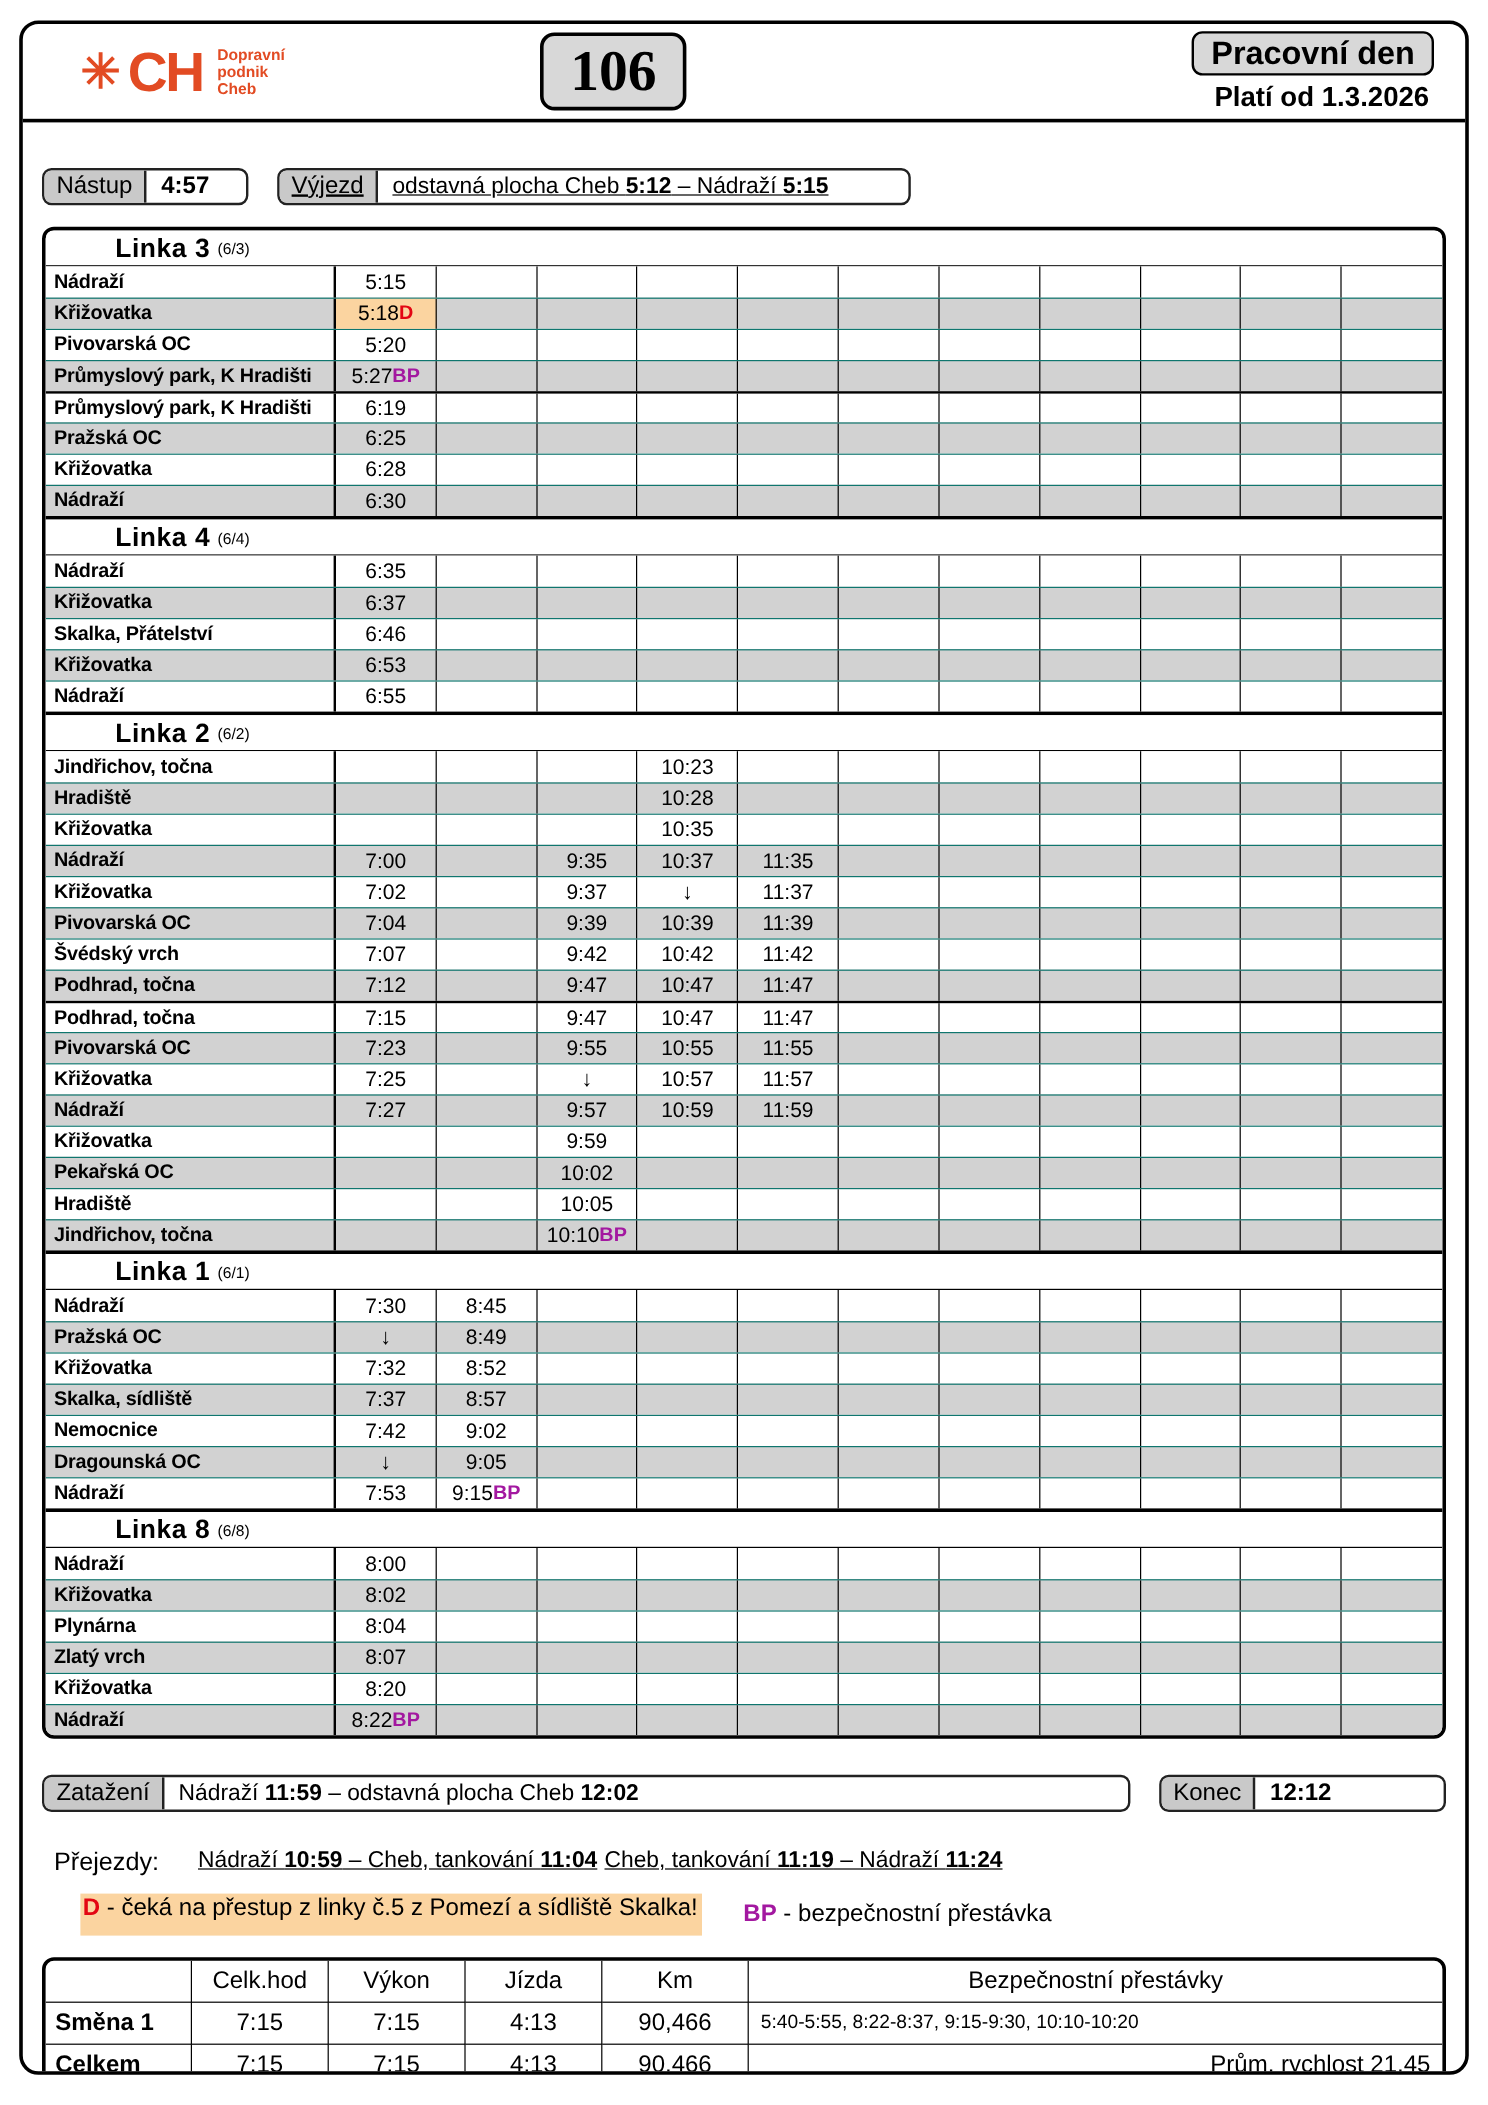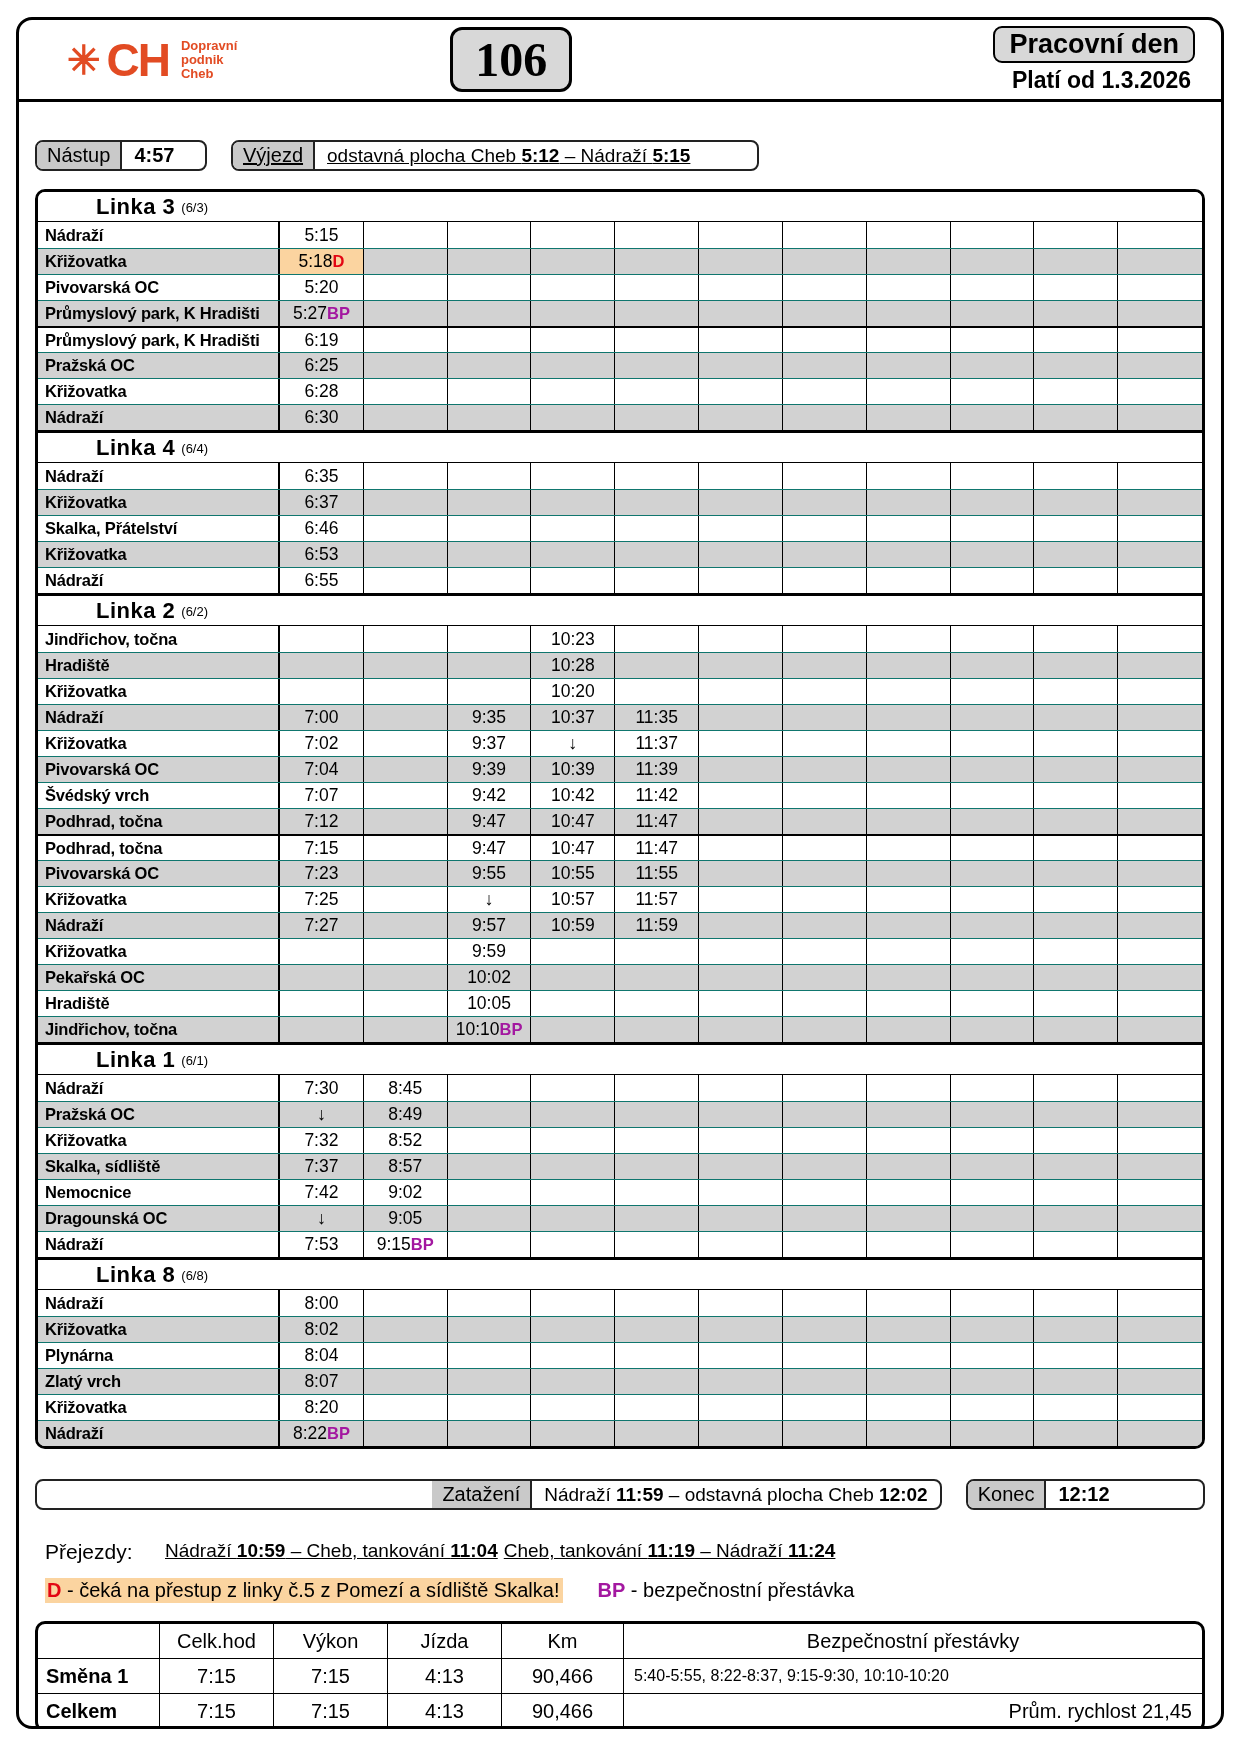--- a/index.html
+++ b/index.html
@@ -30,21 +30,21 @@
   .pillrow { display:flex; align-items:flex-start; margin-top:38px; gap:24px; }
   .pill { display:flex; align-items:stretch; border:2px solid #222; border-radius:8px; overflow:hidden; height:31px; background:#fff; }
   .pill .lab { background:var(--label-gray); border-right:2px solid #222; padding:2px 10px;
                font-size:20px; display:flex; align-items:center; white-space:nowrap; }
   .pill .val { padding:2px 12px; font-size:20px; font-weight:bold; display:flex; align-items:center; white-space:nowrap; }
   .pill .seg { padding:2px 12px; font-size:19px; display:flex; align-items:center; white-space:nowrap; }
   .seg span { white-space:pre; }
   .seg .b, .freeseg .b { font-weight:bold; }
   .w-nastup { width:172px; } .w-nastup .val { flex:1; }
   .w-vyjezd { width:528px;text-decoration:underline; }
-  .w-zatazeni { width:940px;justify-content:flex-end; }
+  .w-zatazeni { width:940px; }
   .w-konec { width:248px; margin-left:auto; } .w-konec .val { flex:1; }
 
   
   .timetable { margin-top:18px; border:3px solid #000; border-radius:10px; overflow:hidden; }
   .section + .section { border-top:3px solid #000; }
   .section-header { height:30px; display:flex; align-items:center; padding-left:58px;
                     border-bottom:1.5px solid #000; background:#fff; }
   .sec-title { font-weight:bold; font-size:22px; letter-spacing:0.5px; }
   .sec-ref { font-size:13px; margin-left:6px; padding-top:2px; }
   .t-row { display:grid; grid-template-columns:242px repeat(11, 1fr); height:26px; background:#fff; }
@@ -64,21 +64,21 @@
   .time-cell.arrow { font-size:18px; }
 
   
   .transfers { display:flex; margin-top:30px; padding-left:10px; }
   .transfers .tlabel { font-size:21px; width:120px; }
   .tlines { display:flex; gap:6px;text-decoration:underline; }
   .freeseg { font-size:19px; white-space:pre; }
   .notesline { margin-top:14px; padding-left:10px; font-size:20px; display:flex; align-items:center; gap:34px; }
   .note { white-space:pre; }
   .note .code { font-weight:bold; }
-  .note-d { background:var(--highlight-orange); padding:1px 4px 1px 2px; }
+  .note-d { background:var(--highlight-orange); padding:1px 4px 11px 2px;margin-left:22px; }
   .note-d .code { color:var(--flag-d-red); }
   .note-bp .code { color:var(--flag-bp-purple); }
 
   
   .summary { margin-top:18px; border:3px solid #000; border-radius:10px; overflow:hidden; }
   .sum-row { display:grid; grid-template-columns:122px 114px 114px 114px 122px 1fr; }
   .sum-row > div { border-right:1.5px solid #000; border-bottom:1px solid #000;
                    display:flex; align-items:center; justify-content:center;
                    font-size:20px; height:35px; }
   .sum-row > div:last-child { border-right:none; }
@@ -360,21 +360,21 @@
               <div class="time-cell"></div>
               <div class="time-cell"></div>
               <div class="time-cell"></div>
               <div class="time-cell"></div>
             </div>
             <div class="t-row">
               <div class="stop-cell">Křižovatka</div>
               <div class="time-cell"></div>
               <div class="time-cell"></div>
               <div class="time-cell"></div>
-              <div class="time-cell">10:20</div>
+              <div class="time-cell">10:35</div>
               <div class="time-cell"></div>
               <div class="time-cell"></div>
               <div class="time-cell"></div>
               <div class="time-cell"></div>
               <div class="time-cell"></div>
               <div class="time-cell"></div>
               <div class="time-cell"></div>
             </div>
             <div class="t-row alt">
               <div class="stop-cell">Nádraží</div>

